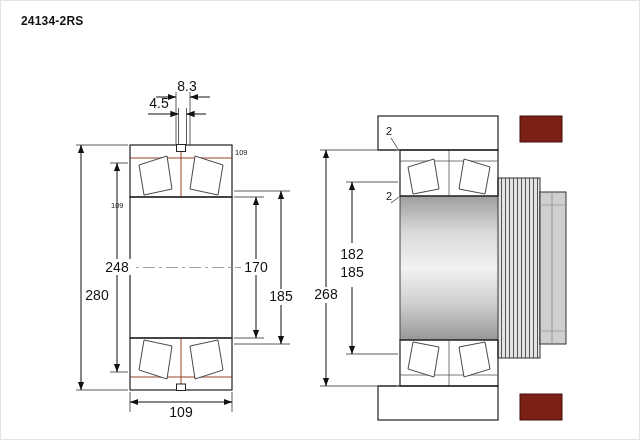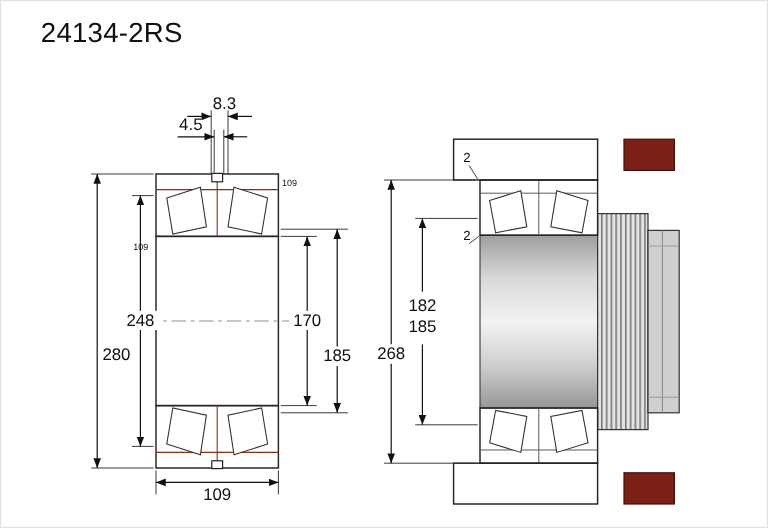--- a/index.html
+++ b/index.html
@@ -1,18 +1,18 @@
 <!DOCTYPE html>
 <html><head>
 <meta charset="utf-8">
 <style>
   html,body{margin:0;padding:0;background:#fff;}
   .page{position:relative;width:640px;height:440px;background:#fff;overflow:hidden;
         box-shadow:inset 0 0 0 1px #e2e2e2;font-family:"Liberation Sans",sans-serif;}
-  .title{position:absolute;left:34px;top:14px;font-size:23px;font-weight:normal;color:#111;
+  .title{position:absolute;left:21px;top:14px;font-size:12px;font-weight:bold;color:#111;
          letter-spacing:.2px;}
   svg{position:absolute;left:0;top:0;}
   svg text{font-family:"Liberation Sans",sans-serif;fill:#111;}
   .dim{font-size:14px;}
   .dim-sm{font-size:11px;}
   .tiny{font-size:7.5px;}
   .ext{stroke:#333;stroke-width:.8;}
   .dln{stroke:#111;stroke-width:1;}
   .thin{stroke:#8a2d0e;stroke-width:.9;}
   .edge{stroke:#222;stroke-width:1.2;fill:none;}

